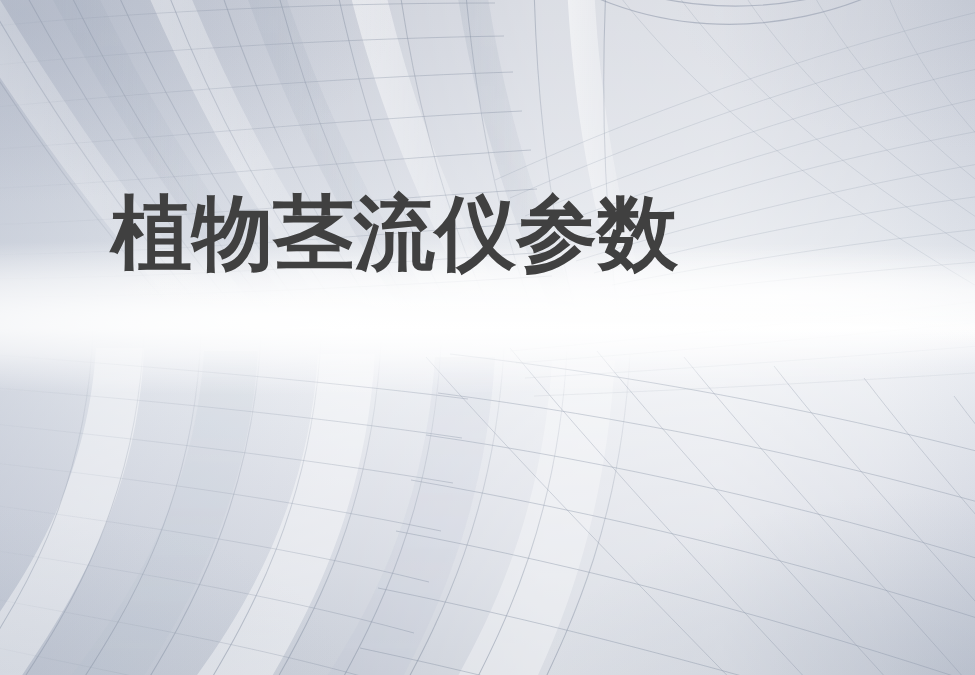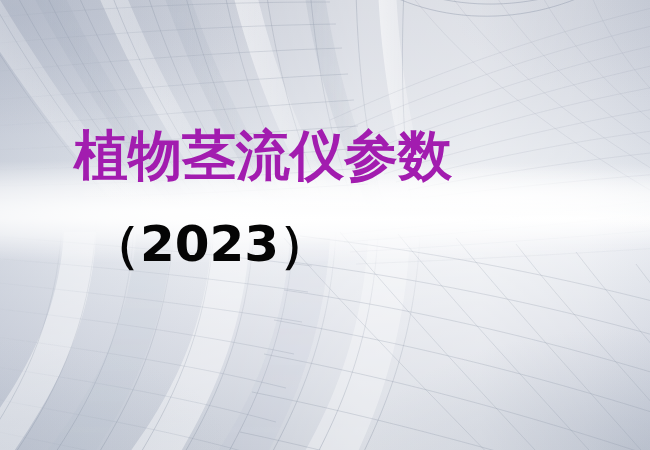--- a/index.html
+++ b/index.html
@@ -100,21 +100,21 @@
     width: 650px;
     height: 450px;
   }
   #title-line-1 {
     position: absolute;
     left: 74px;
     top: 129px;
     font-size: 54px;
     font-weight: bold;
     line-height: 1.0;
-    color: #a21caf;
+    color: #404040;
     letter-spacing: 0px;
     white-space: nowrap;
   }
   #title-line-2 {
     position: absolute;
     left: 90px;
     top: 219px;
     font-size: 50px;
     font-weight: bold;
     line-height: 1.0;
@@ -288,16 +288,15 @@
 
     </g>
   </svg>
 
   <div class="bg-layer" id="bg-waist"></div>
   <div class="bg-layer" id="bg-waist2"></div>
   <div class="bg-layer" id="bg-corners"></div>
 
   <div id="title-block">
     <div id="title-line-1">植物茎流仪参数</div>
-    <div id="title-line-2">（2023）</div>
   </div>
 
 </div>
 
 </body></html>

